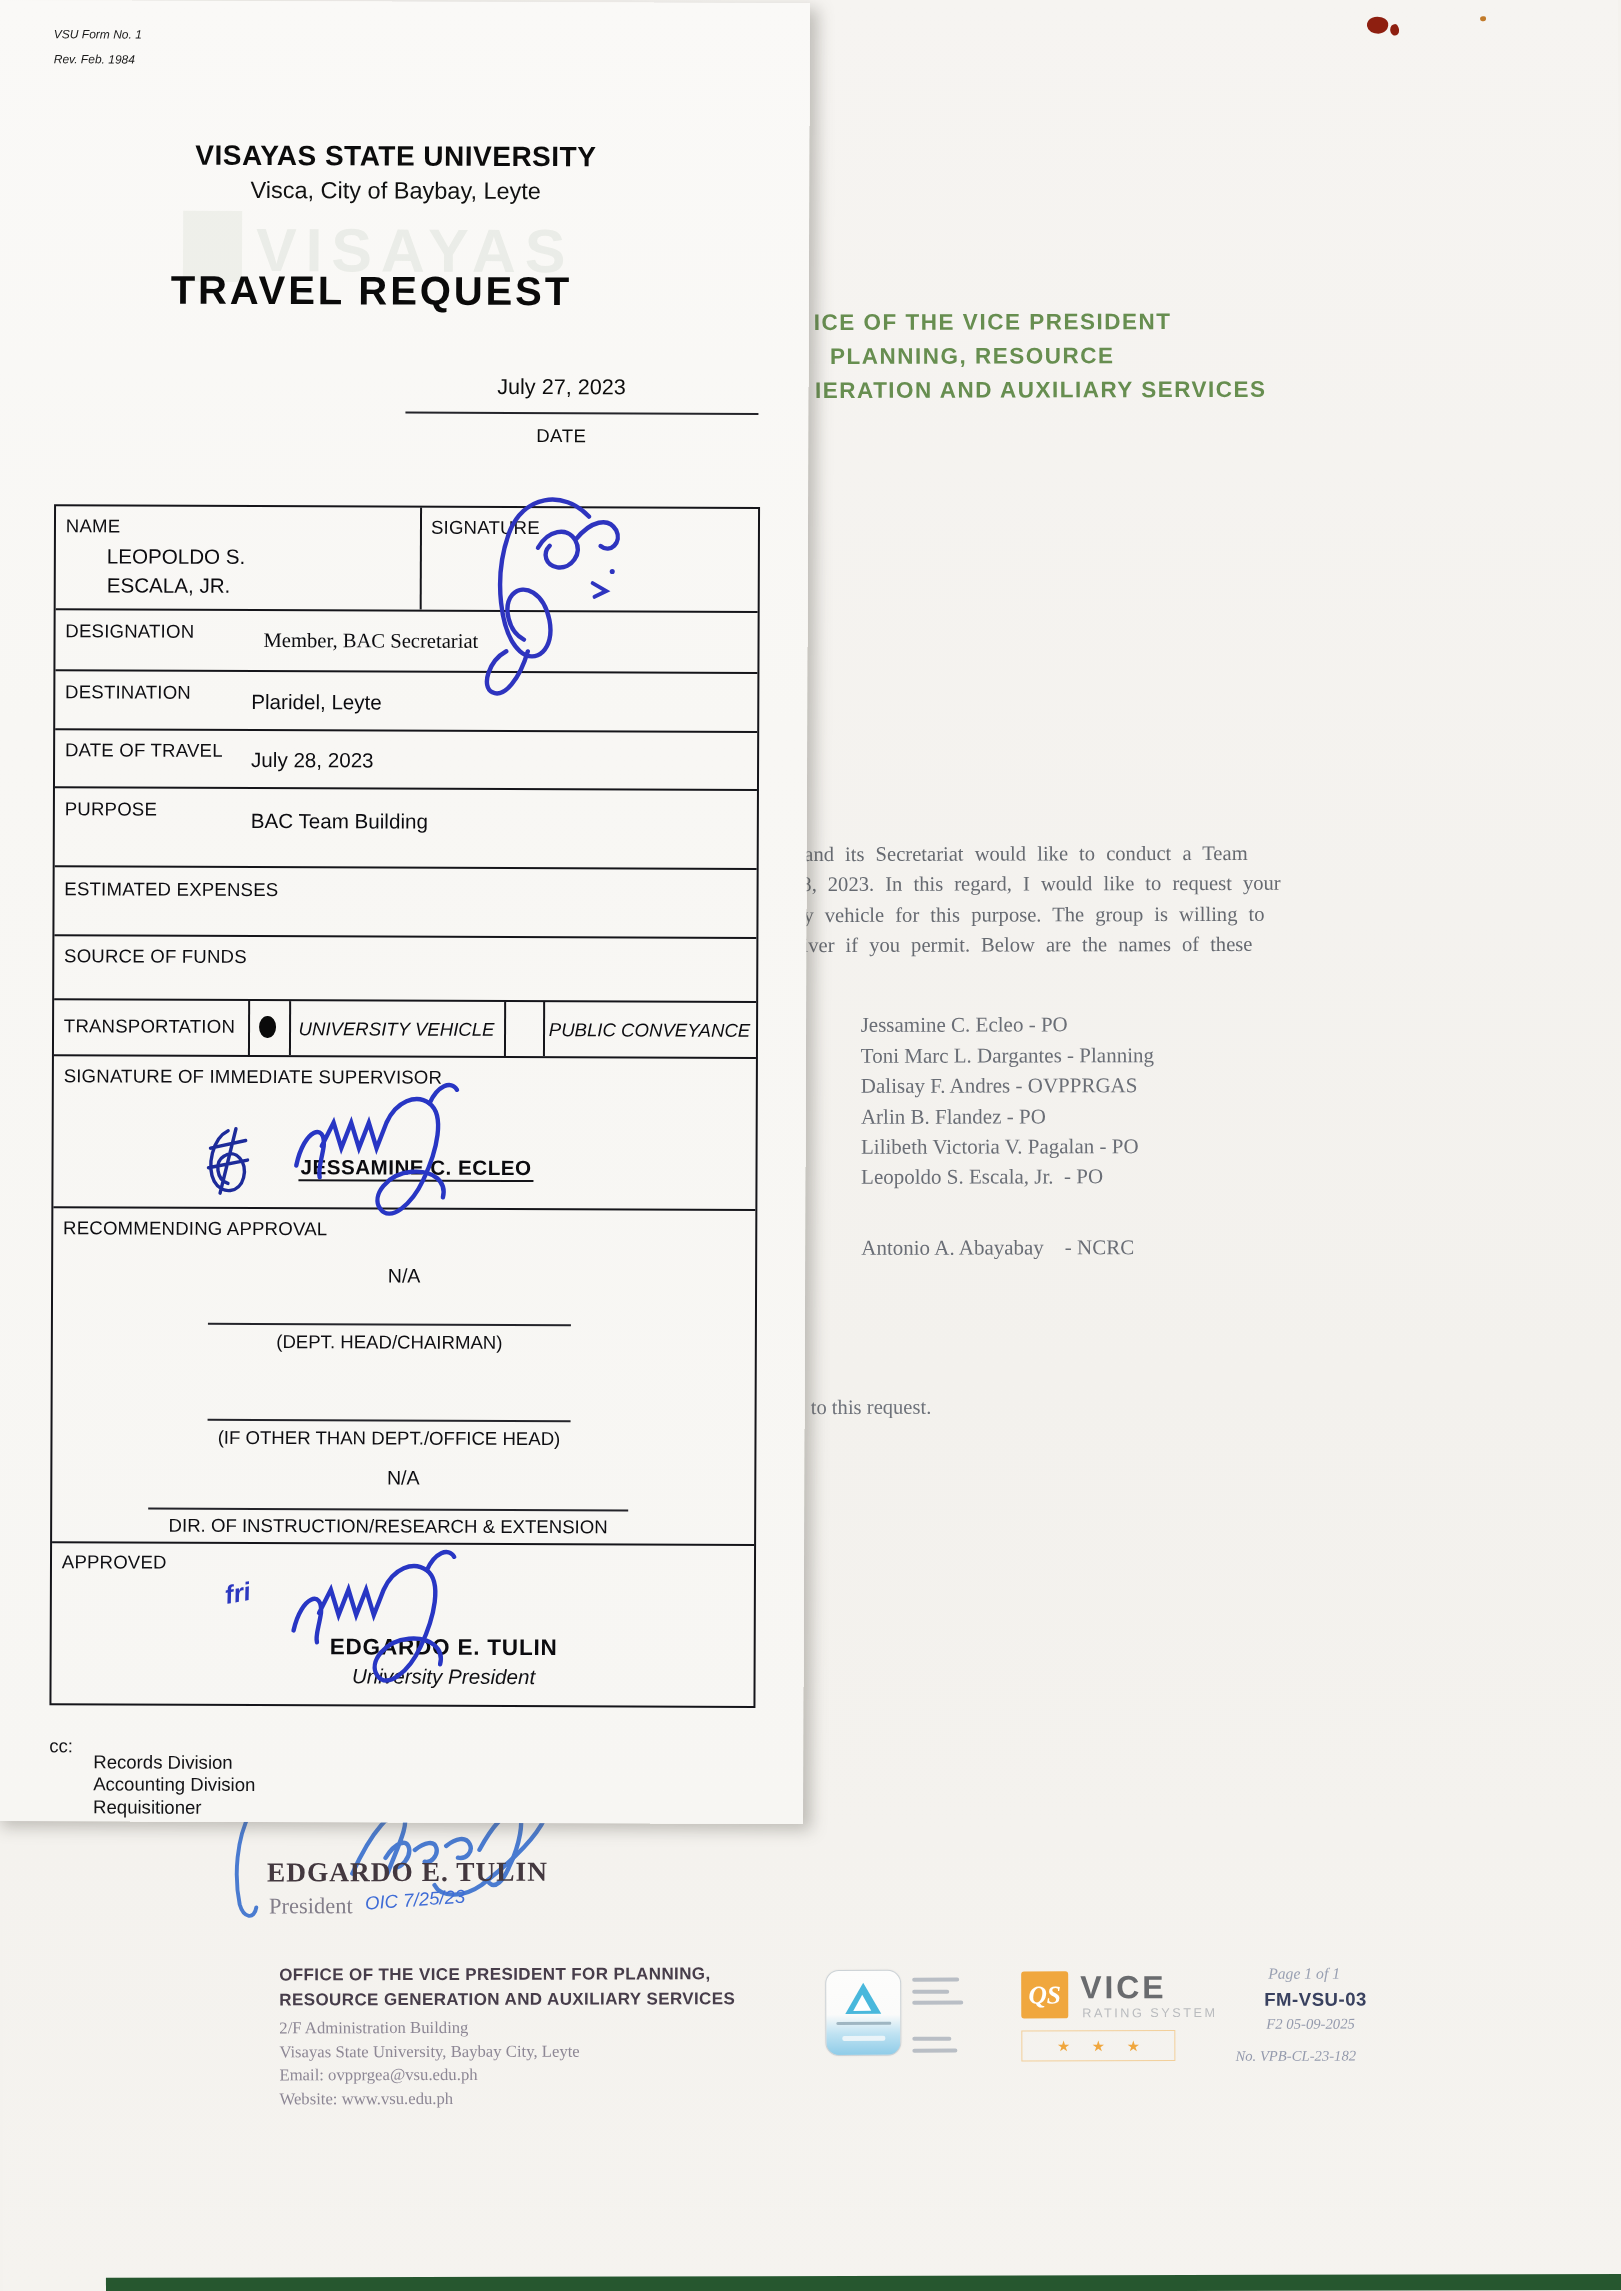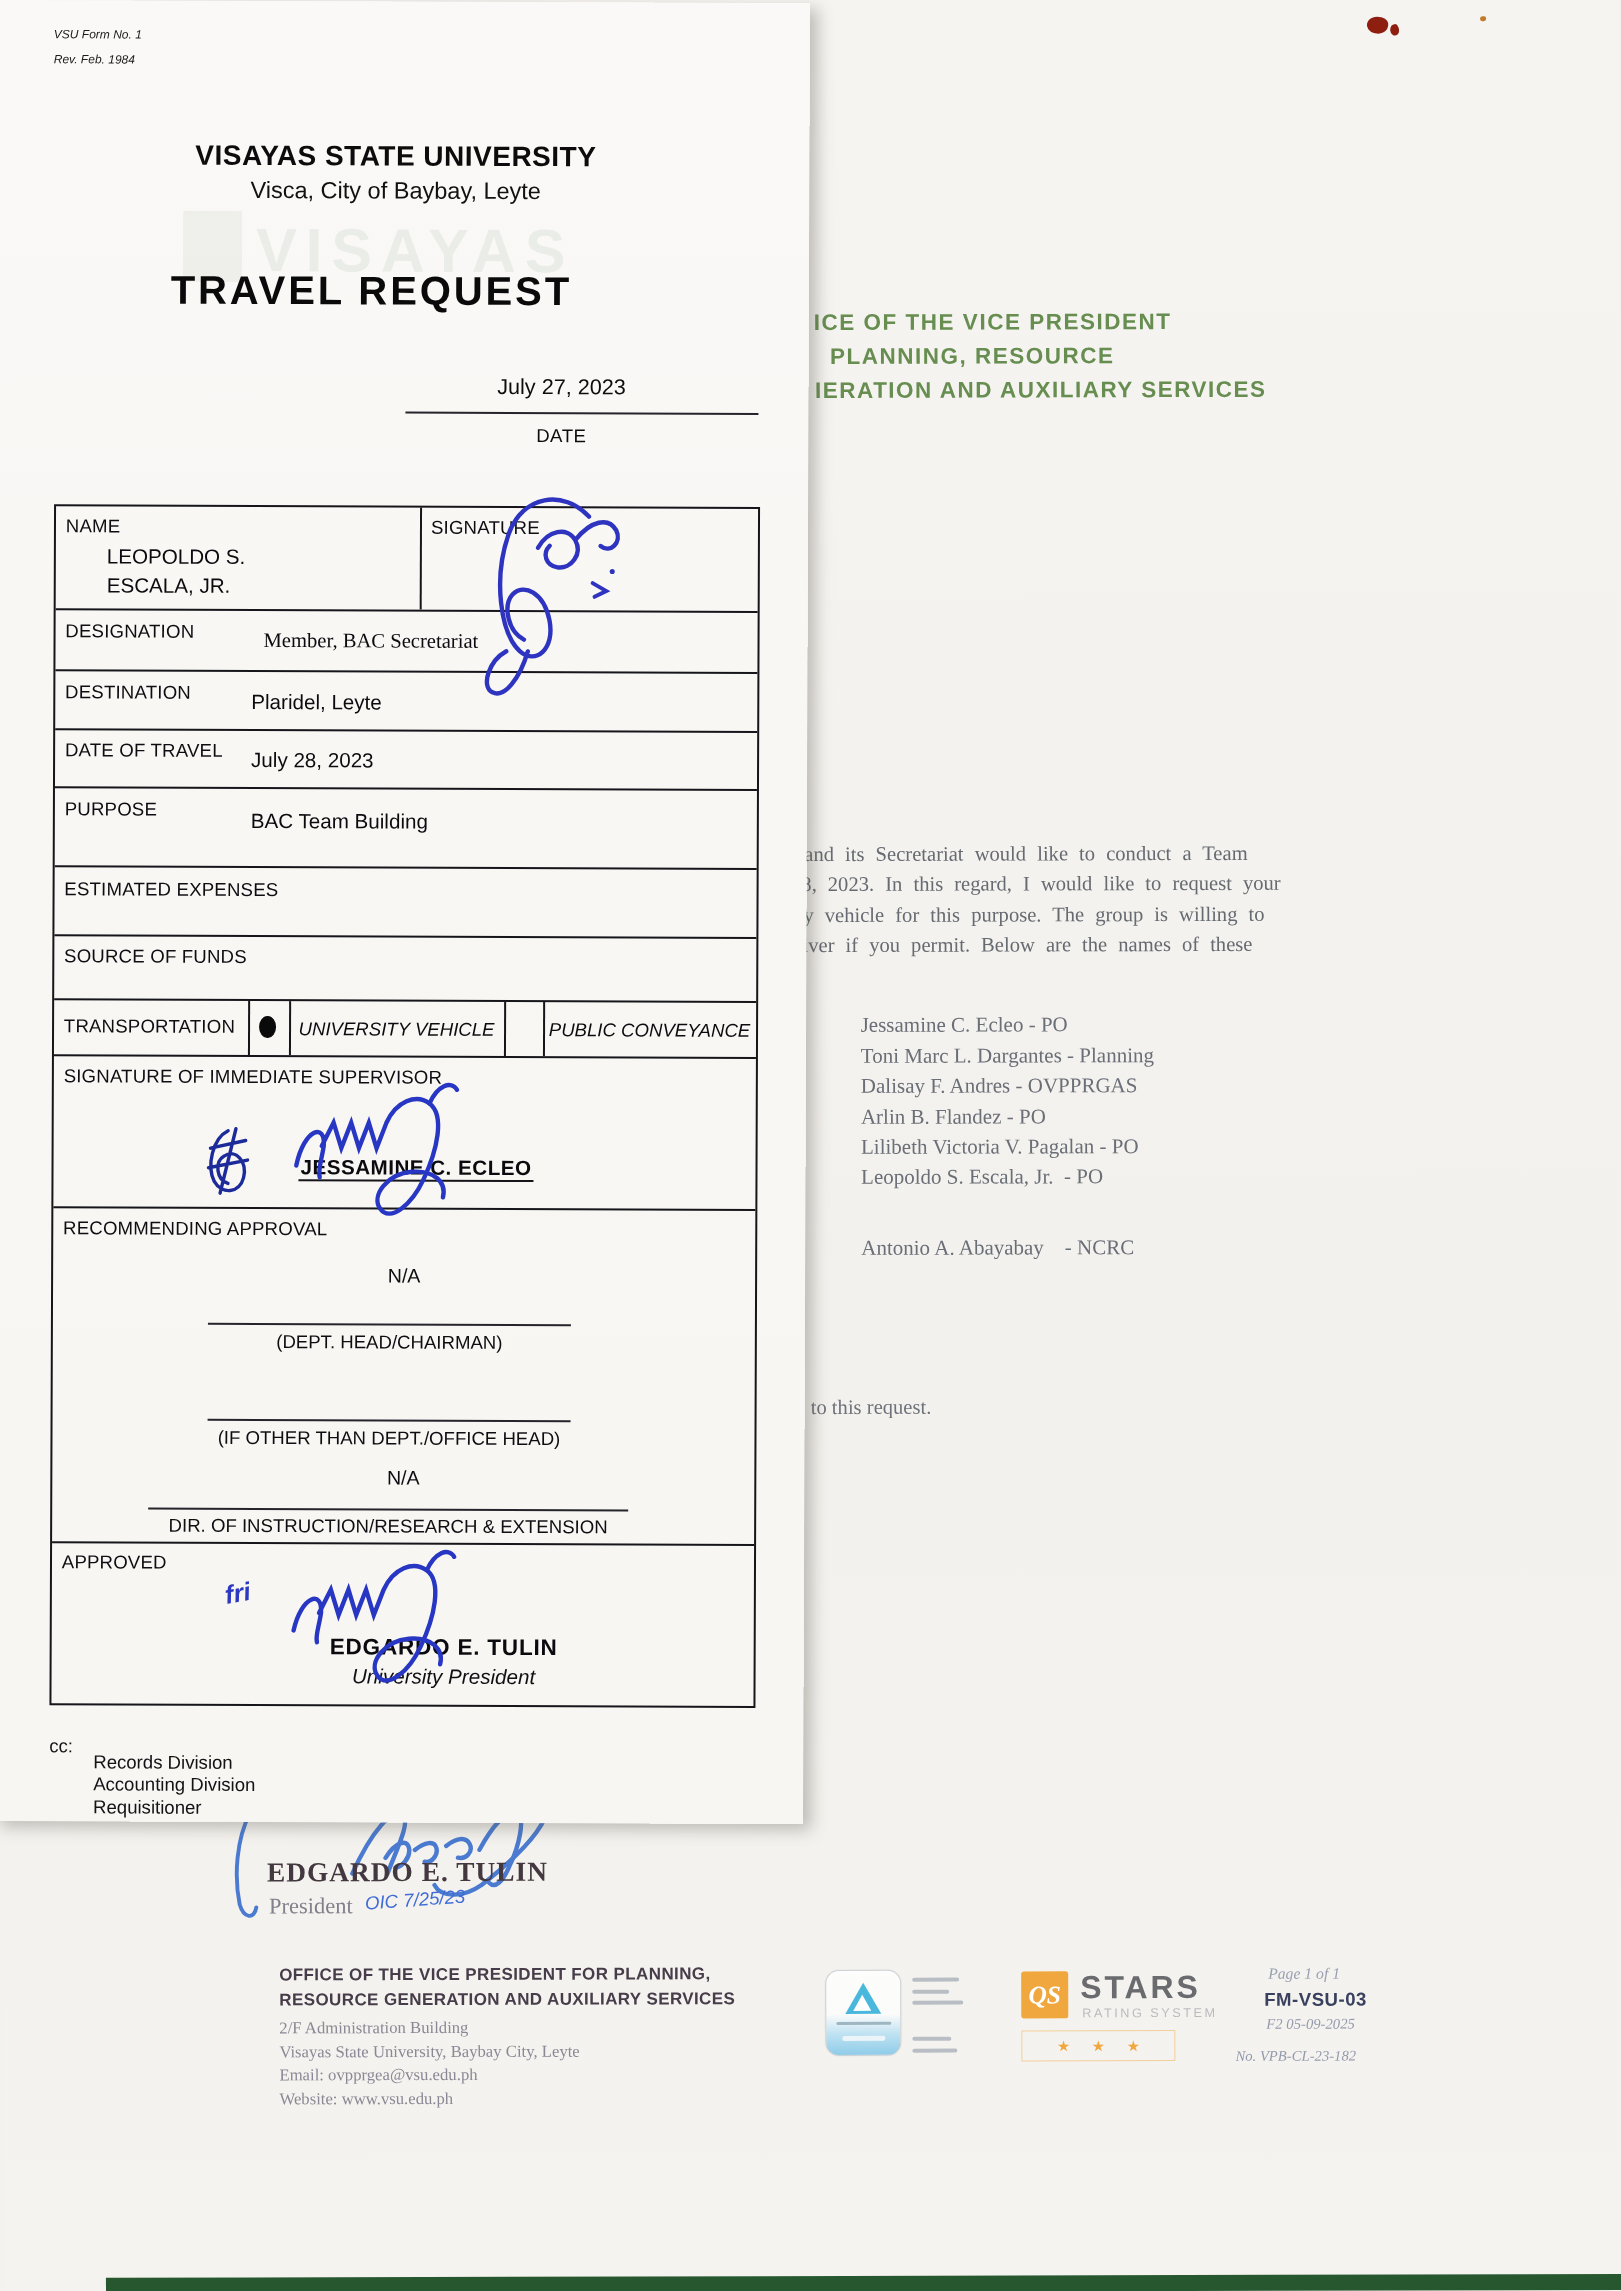--- a/index.html
+++ b/index.html
@@ -124,21 +124,21 @@
       <div class="abs gray-bar" style="left:9.8px;top:51px;width:55px;height:2.9px;background:#9fb6c2;"></div>
       <div class="abs gray-bar" style="left:15.7px;top:65px;width:43px;height:4.9px;background:#eaf4f9;"></div>
     </div>
     <div class="abs gray-bar" style="left:910px;top:1978px;width:47px;"></div>
     <div class="abs gray-bar" style="left:910px;top:1990px;width:37px;"></div>
     <div class="abs gray-bar" style="left:910px;top:2001px;width:51px;"></div>
     <div class="abs gray-bar" style="left:910px;top:2037px;width:39px;"></div>
     <div class="abs gray-bar" style="left:910px;top:2049px;width:45px;"></div>
 
     <div class="abs qs-box" style="left:1019px;top:1972px;">QS</div>
-    <div class="abs qs-title" style="left:1078px;top:1970px;">STARS</div>
+    <div class="abs qs-title" style="left:1078px;top:1970px;">VICE</div>
     <div class="abs qs-sub" style="left:1080px;top:2007px;">RATING SYSTEM</div>
     <div class="abs stars-box" style="left:1019px;top:2031px;">★ ★ ★</div>
 
     <div class="abs pg-italic" style="left:1266px;top:1966px;">Page 1 of 1</div>
     <div class="abs pg-code" style="left:1262px;top:1990px;">FM-VSU-03</div>
     <div class="abs pg-small" style="left:1264px;top:2017px;">F2 05-09-2025</div>
     <div class="abs pg-small" style="left:1233px;top:2049px;">No. VPB-CL-23-182</div>
 
     <div class="abs green-bar" style="left:103px;top:2276px;width:1529px;height:15.7px;"></div>
 

